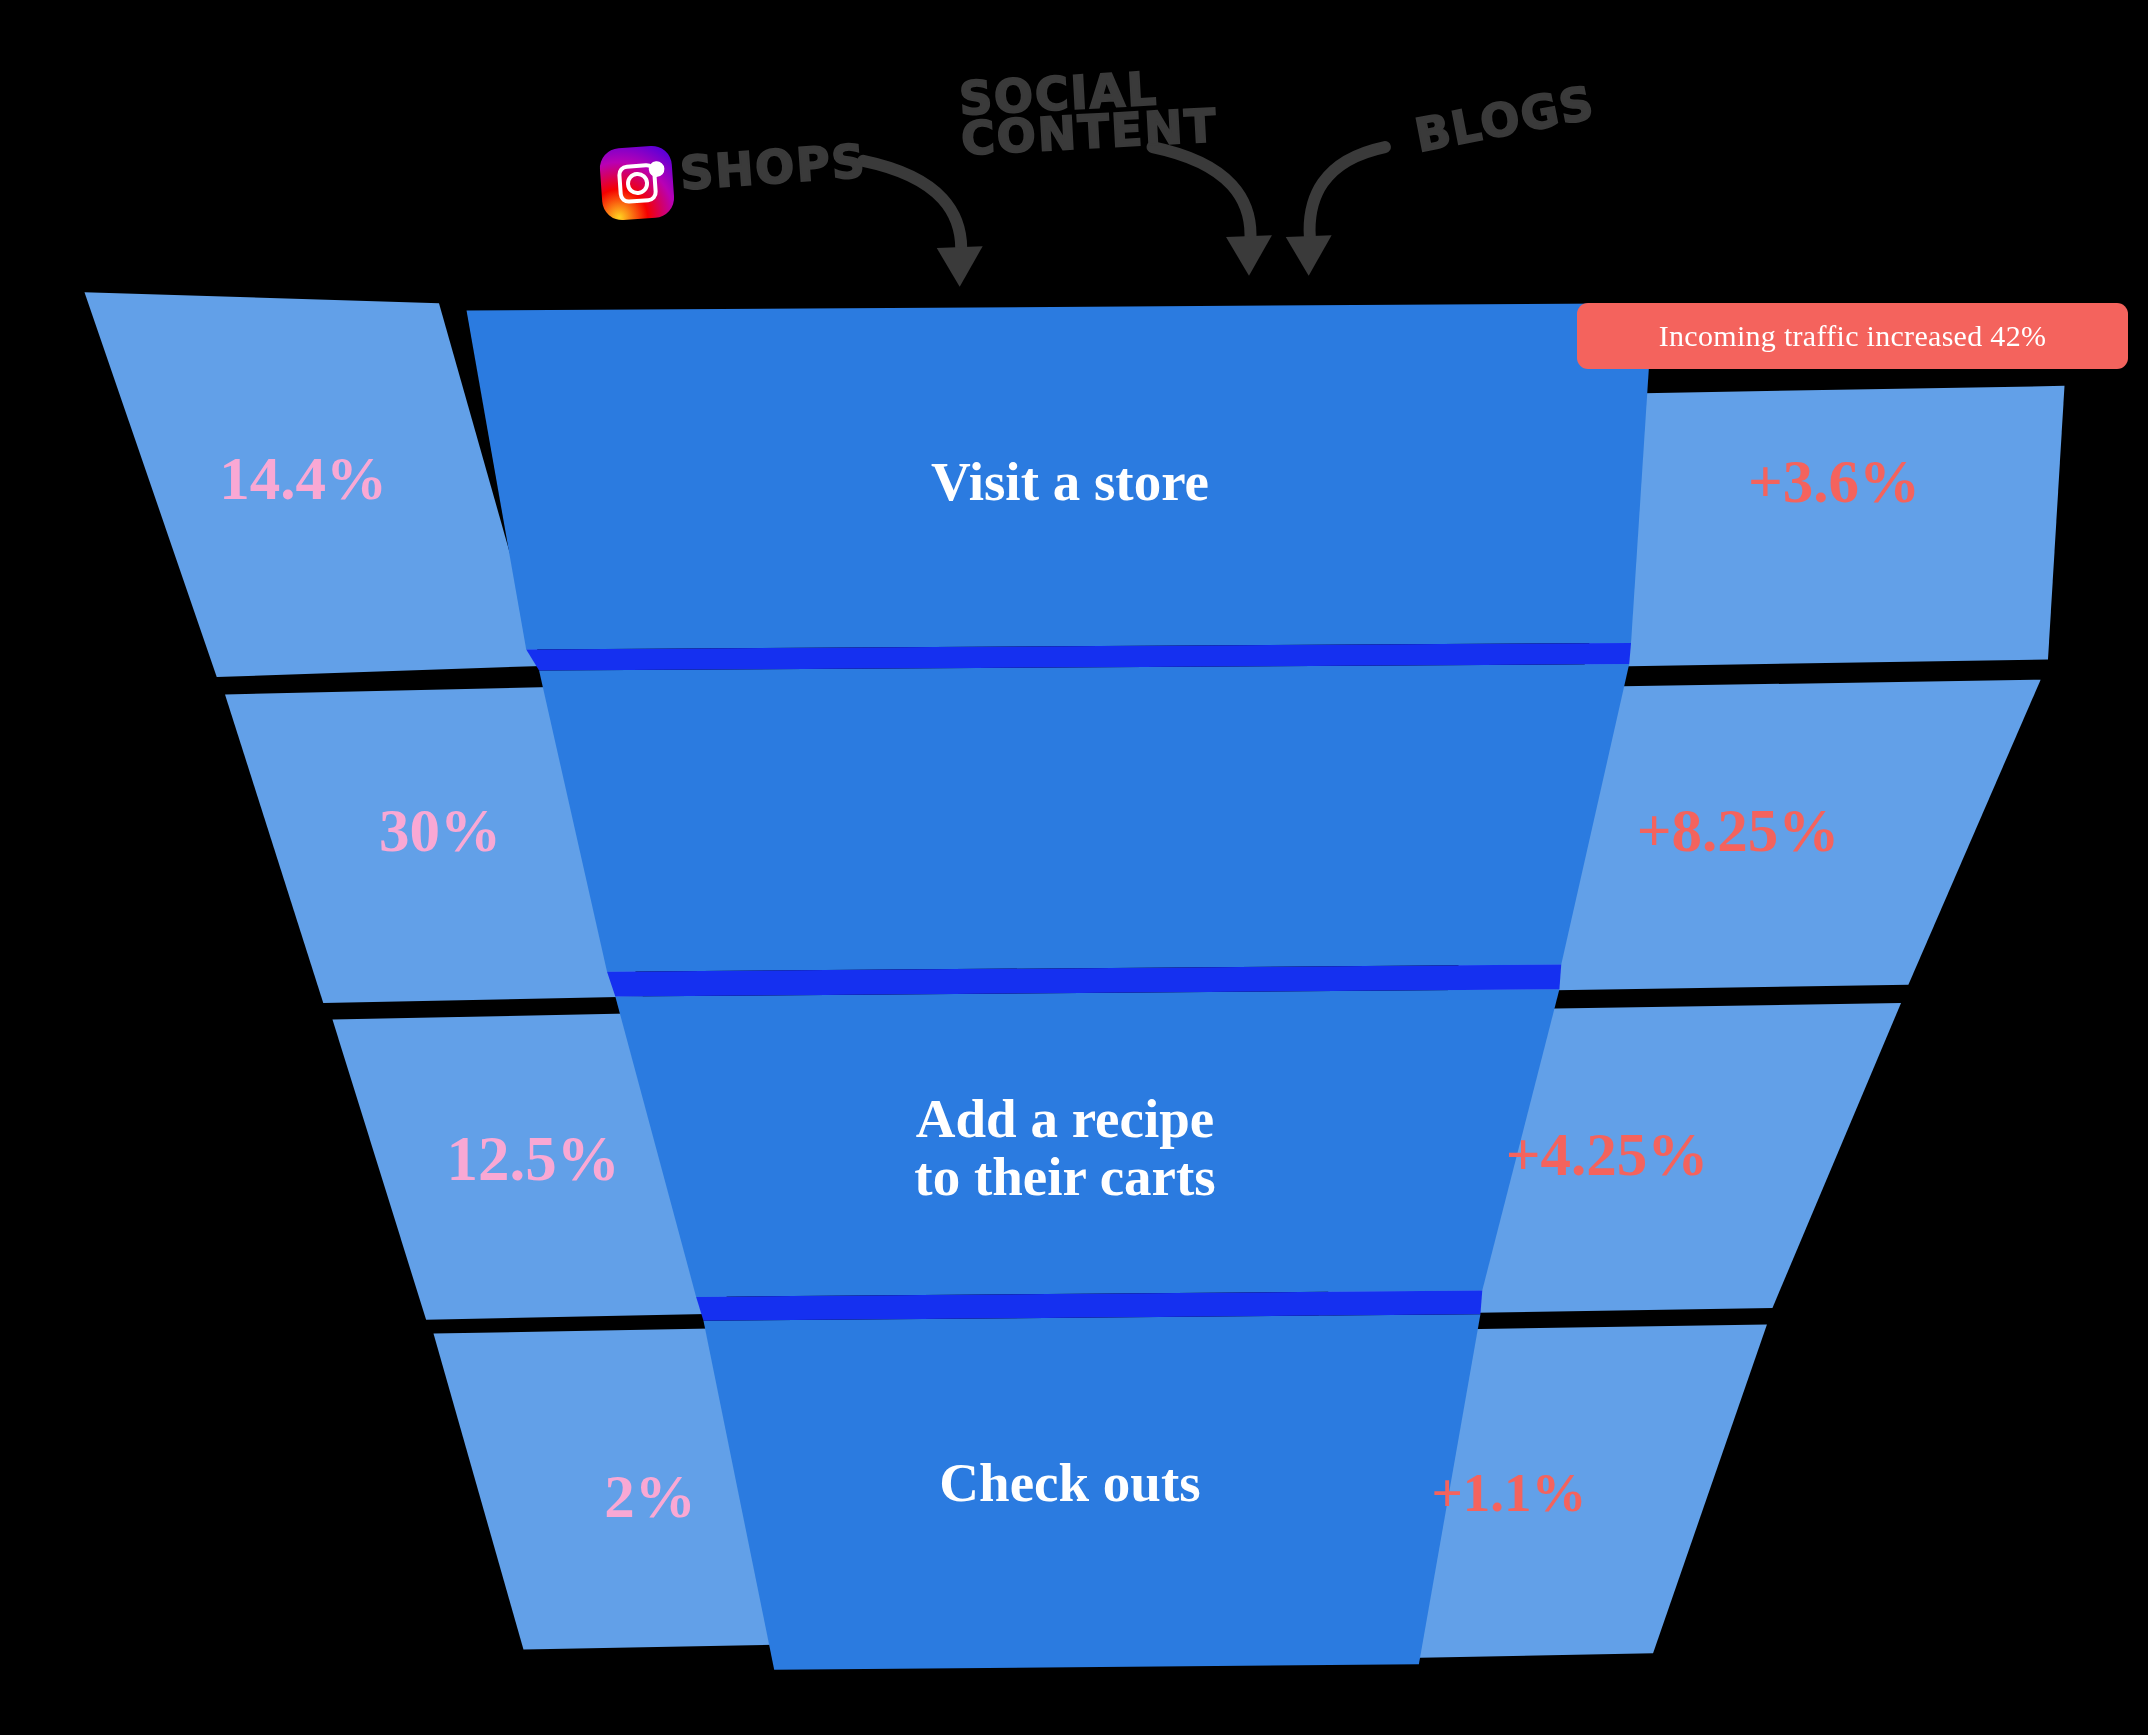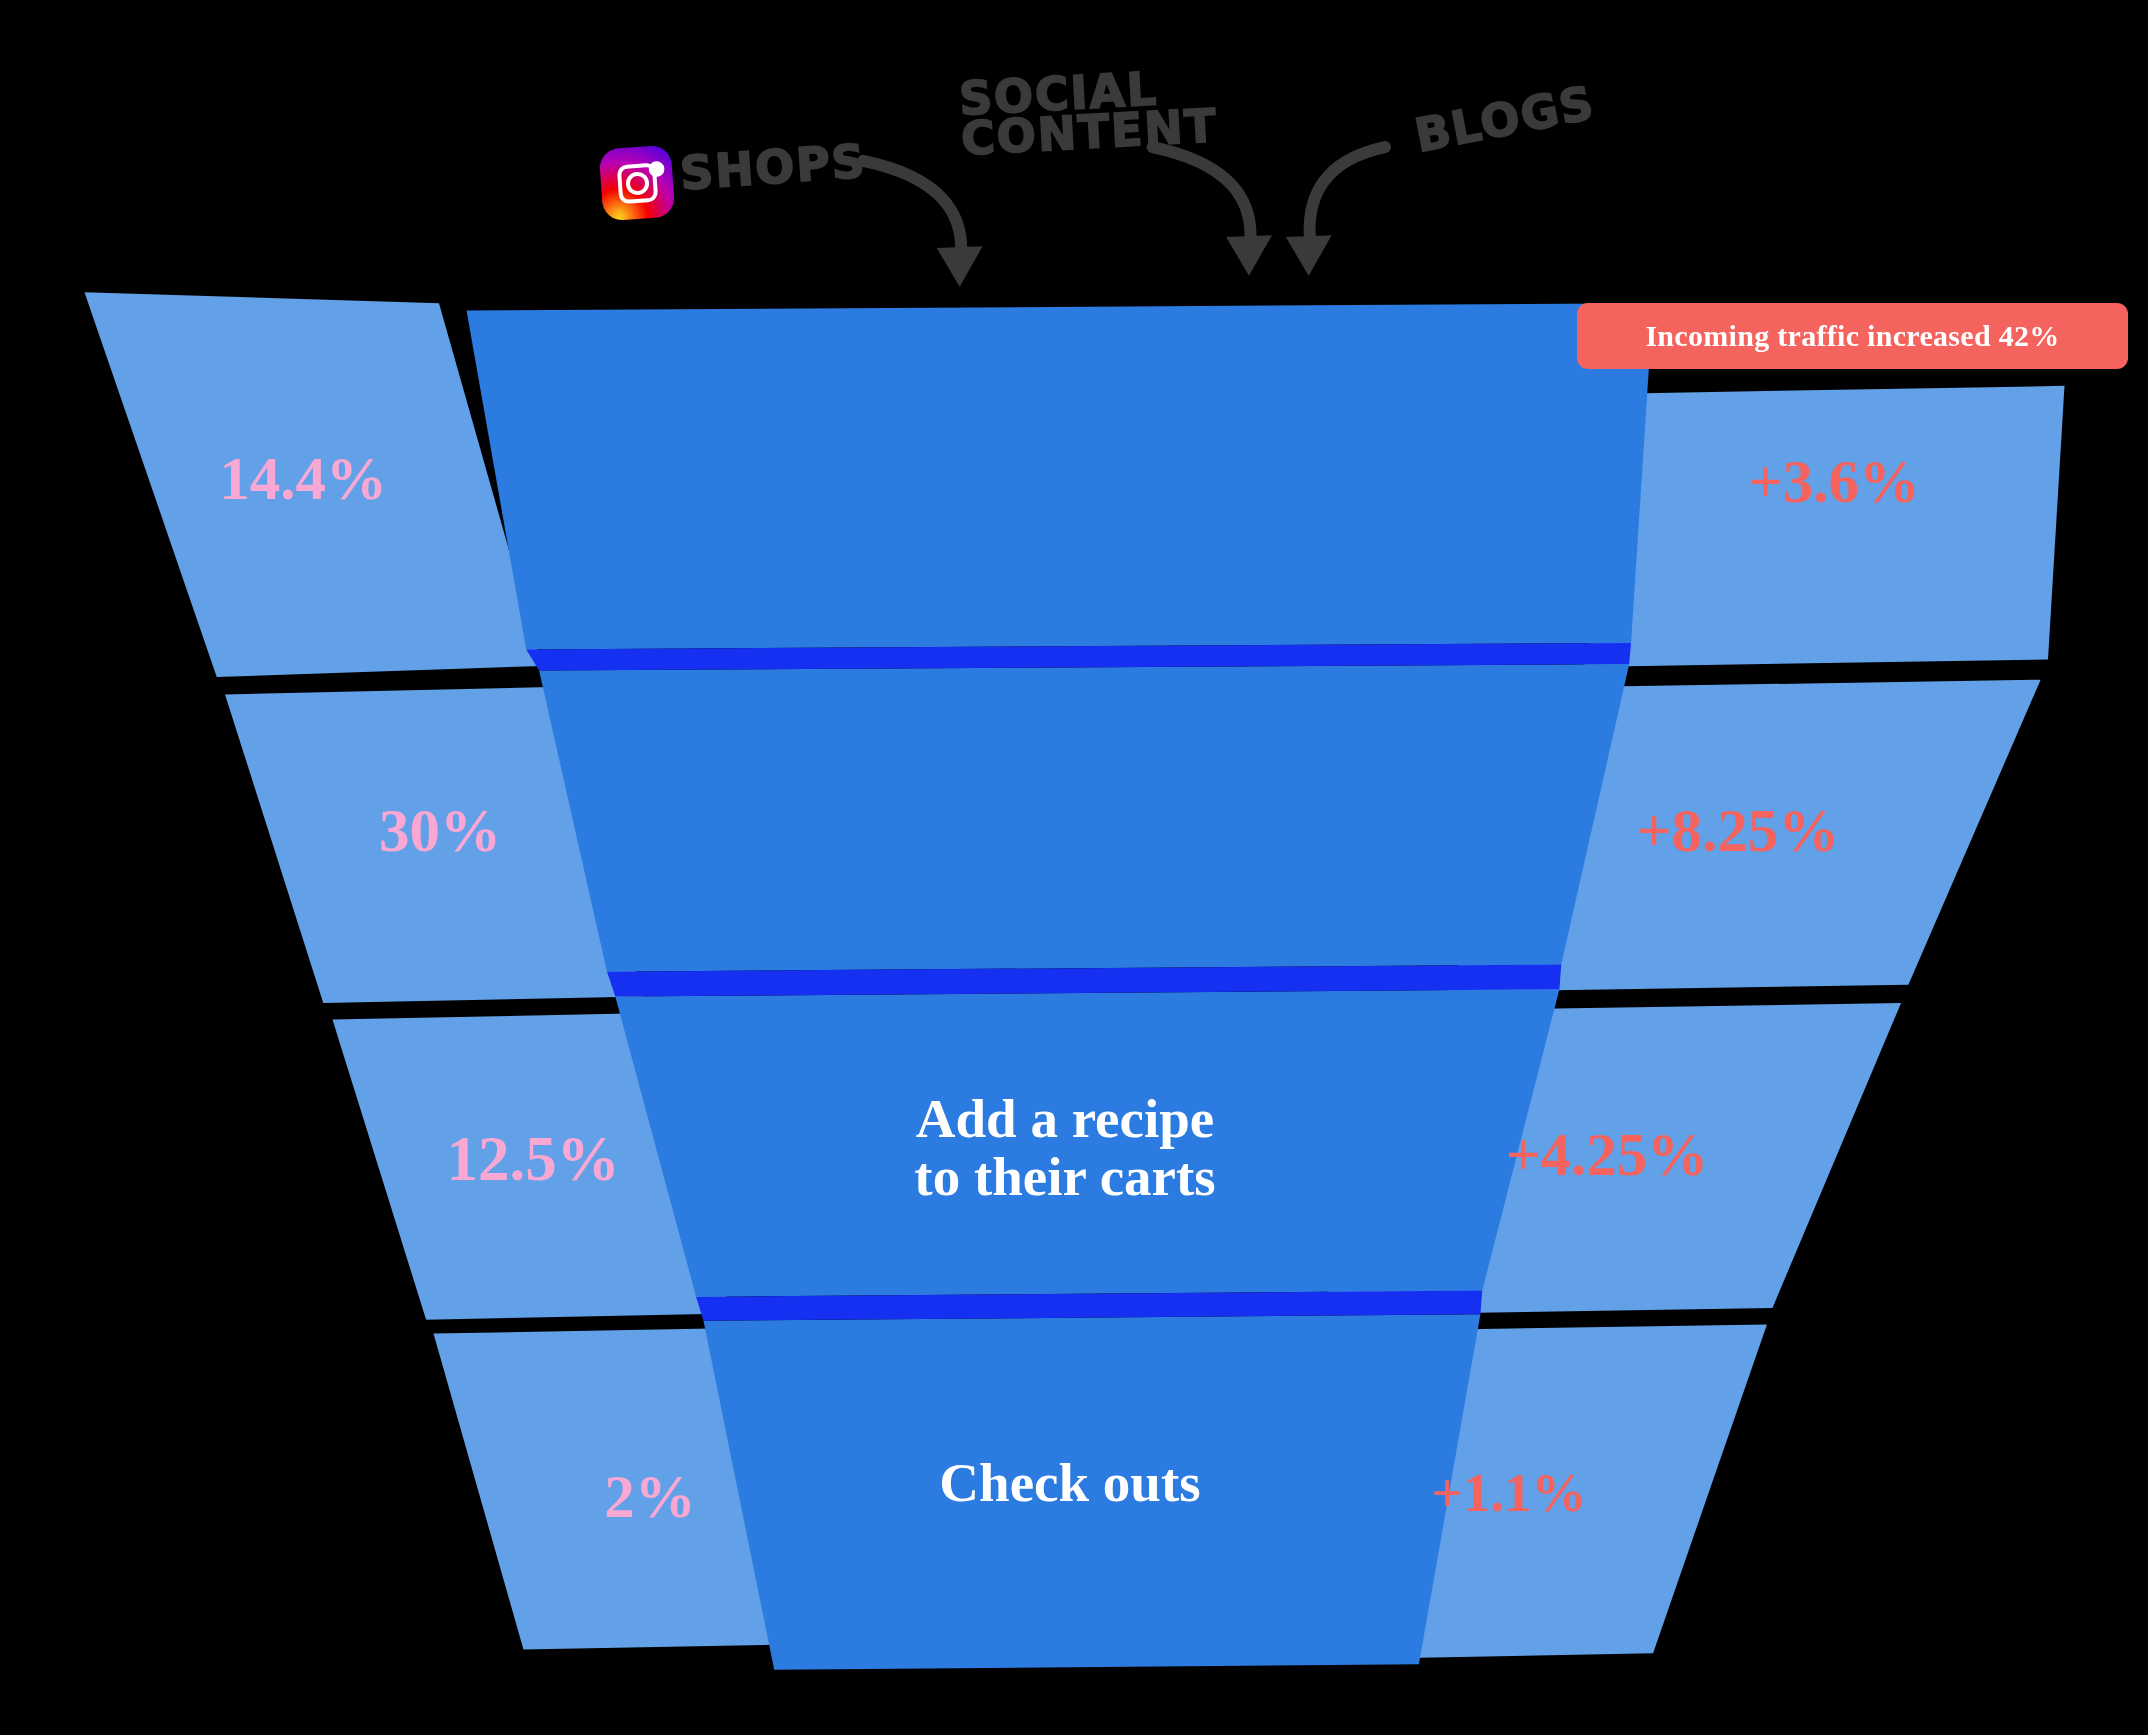--- a/index.html
+++ b/index.html
@@ -64,21 +64,21 @@
     position:absolute;color:#f4635d;font-weight:bold;
     font-family:"Liberation Serif", serif;
     transform:translate(-50%,-50%);white-space:nowrap;
   }
 
   
   #banner{
     position:absolute;left:1577px;top:303px;width:551px;height:66px;
     background:#f4635d;border-radius:11px;
     display:flex;align-items:center;justify-content:center;
-    color:#ffffff;font-weight:bold;font-size:30px;
+    color:#ffffff;font-weight:normal;font-size:30px;
     font-family:"Liberation Serif", serif;
     letter-spacing:0.3px;
   }
 </style>
 </head>
 <body>
 
 <div id="stage">
 
   <svg id="funnel-svg" viewBox="0 0 2340 1890">
@@ -122,20 +122,21 @@
 
   <div class="annot" id="annot-social">SOCIAL
 CONTENT</div>
 
   <div class="annot" id="annot-blogs">BLOGS</div>
 
   <div id="banner">
     <span>Incoming traffic increased 42%</span>
   </div>
 
+  <div class="center-label" style="left:1070px;top:482px;font-size:55px;">Visit a store</div>
 
 
   <div class="center-label" style="left:1065px;top:1148px;font-size:55px;">Add a recipe
 to their carts</div>
 
   <div class="center-label" style="left:1070px;top:1483px;font-size:55px;text-align:right;">Check outs</div>
 
   <div class="left-val" style="left:303px;top:479px;font-size:61px;">14.4%</div>
 
   <div class="left-val" style="left:440px;top:831px;font-size:61px;">30%</div>

